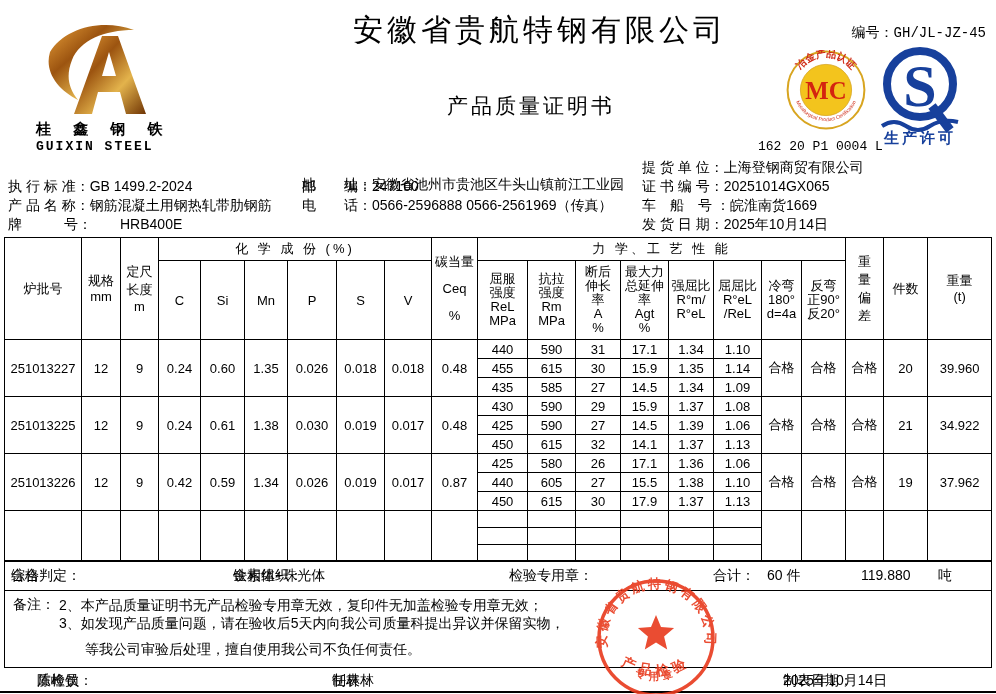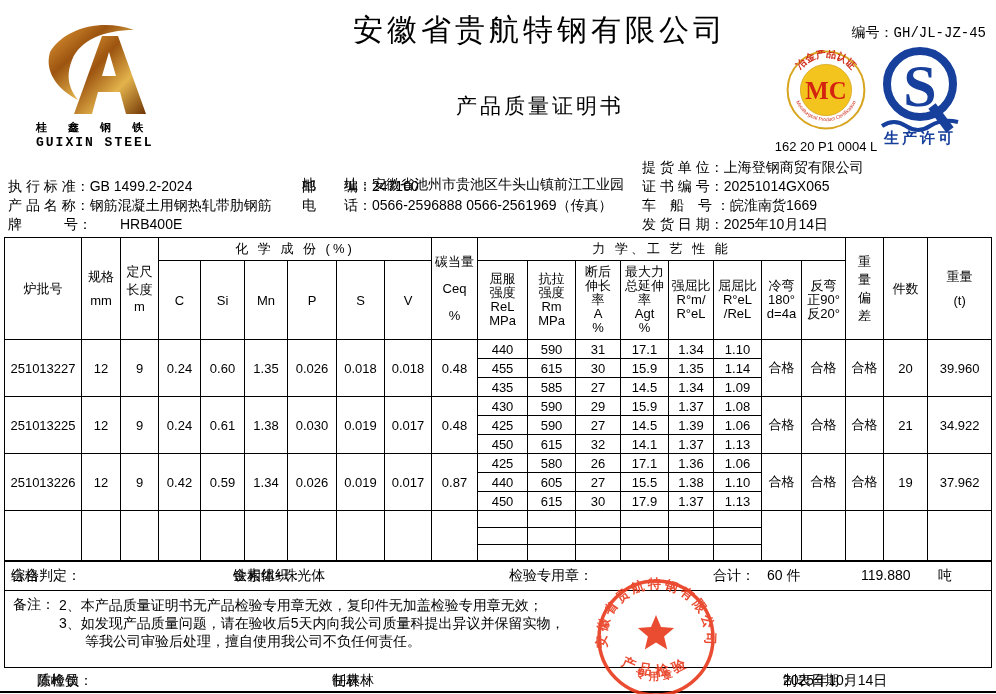--- a/index.html
+++ b/index.html
@@ -1,56 +1,56 @@
 <!DOCTYPE html>
 <html><head>
 <meta charset="utf-8">
 <style>
   html,body{margin:0;padding:0;background:#fff;}
   .page{position:relative;width:996px;height:694px;background:#ffffff;color:#000;
         font-family:"Liberation Sans","DejaVu Sans",sans-serif;overflow:hidden;}
   
   .logo-box{position:absolute;left:36px;top:20px;width:140px;}
-  .logo-cn{font-size:11px;font-weight:bold;letter-spacing:9px;white-space:nowrap;margin-top:0;}
+  .logo-cn{font-size:15px;font-weight:bold;letter-spacing:9px;white-space:nowrap;margin-top:0;}
   .logo-en{font-size:13px;font-weight:bold;font-family:"Liberation Mono",monospace;letter-spacing:2px;}
   .company-title{position:absolute;left:300px;top:10px;width:480px;text-align:center;
         font-family:"Liberation Serif","DejaVu Serif",serif;font-size:30px;letter-spacing:4px;}
-  .doc-title{position:absolute;left:300px;top:92px;width:480px;text-align:center;
+  .doc-title{position:absolute;left:291px;top:92px;width:480px;text-align:center;
         font-family:"Liberation Serif","DejaVu Serif",serif;font-size:21px;letter-spacing:3px;}
   .serial{position:absolute;right:10px;top:24px;font-size:14px;white-space:nowrap;}
   .serial .v{font-family:"Liberation Mono",monospace;}
   .mc-box{position:absolute;left:786px;top:50px;}
   .mc-num{position:absolute;left:758px;top:139px;width:136px;font-size:13px;
-        font-family:Liberation Sans, sans-serif;white-space:nowrap;text-align:center;}
+        font-family:Liberation Mono, monospace;white-space:nowrap;}
   .sq-box{position:absolute;left:874px;top:44px;}
   
   .info{position:absolute;left:0;top:158px;width:996px;height:78px;font-size:14px;}
   .ii{position:absolute;white-space:nowrap;line-height:19px;}
   
   table.cert{position:absolute;left:4px;top:237px;width:988px;border-collapse:collapse;table-layout:fixed;}
   .cert th,.cert td{border:1px solid #000;text-align:center;vertical-align:middle;
         padding:0;font-size:13px;font-weight:normal;overflow:hidden;}
   .cert thead tr.h1{height:23px;}
   .cert thead tr.h2{height:79px;}
   .pre{white-space:pre-line;}
   .grp{font-size:14px;letter-spacing:3px;}
   .mech-h{font-size:12px;line-height:14px;}
-  .lh-w{line-height:24px;}
+  .lh-w{line-height:16px;}
   .lh-s{line-height:27px;}
   .cert tbody tr.r{height:19px;}
   .cert tbody tr.re{height:17px;}
   .batch{font-size:14px;}
   
   .summary{position:absolute;left:4px;top:560px;width:986px;height:29px;border:1px solid #000;font-size:14px;}
   .summary span{position:absolute;top:0;line-height:28px;white-space:nowrap;}
   
   .notes{position:absolute;left:4px;top:590px;width:986px;height:76px;border:1px solid #000;font-size:14px;}
   .notes .nlabel{position:absolute;left:8px;top:5px;}
   .notes .nlines{position:absolute;left:54px;top:5px;line-height:18px;}
-  .notes .nline4{padding-left:26px;}
+  .notes .nline4{padding-left:26px;margin-top:8px;}
   
   .footer{position:absolute;left:0;top:668px;width:837px;height:24px;font-size:14px;}
   .footer span{position:absolute;line-height:24px;white-space:nowrap;}
   .bottom-line{position:absolute;left:0;top:691px;width:996px;height:2px;background:#000;}
   
   .stamp{position:absolute;left:594px;top:576px;width:124px;height:124px;opacity:.9;pointer-events:none;}
 </style>
 </head>
 <body>
 

